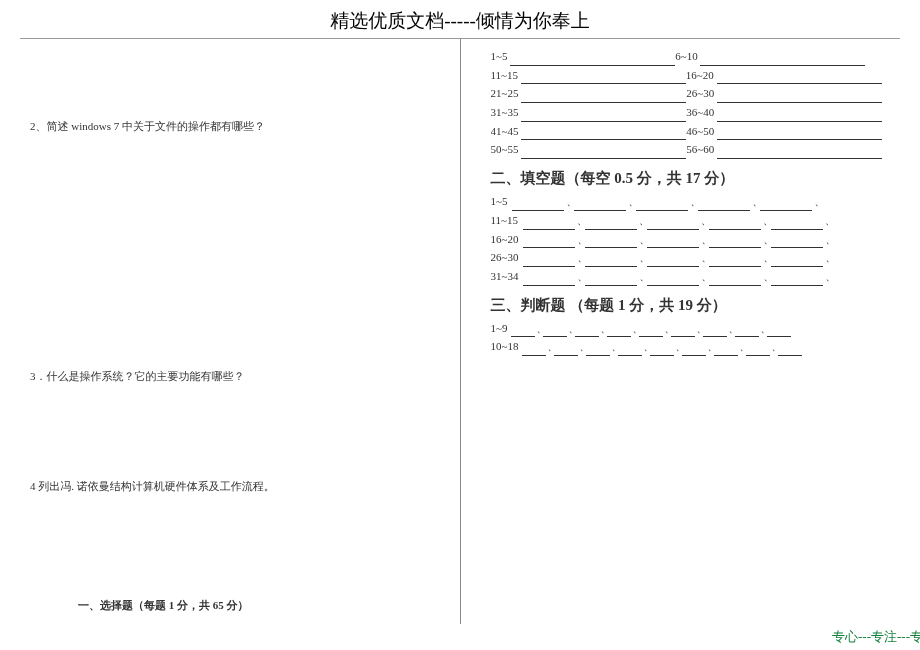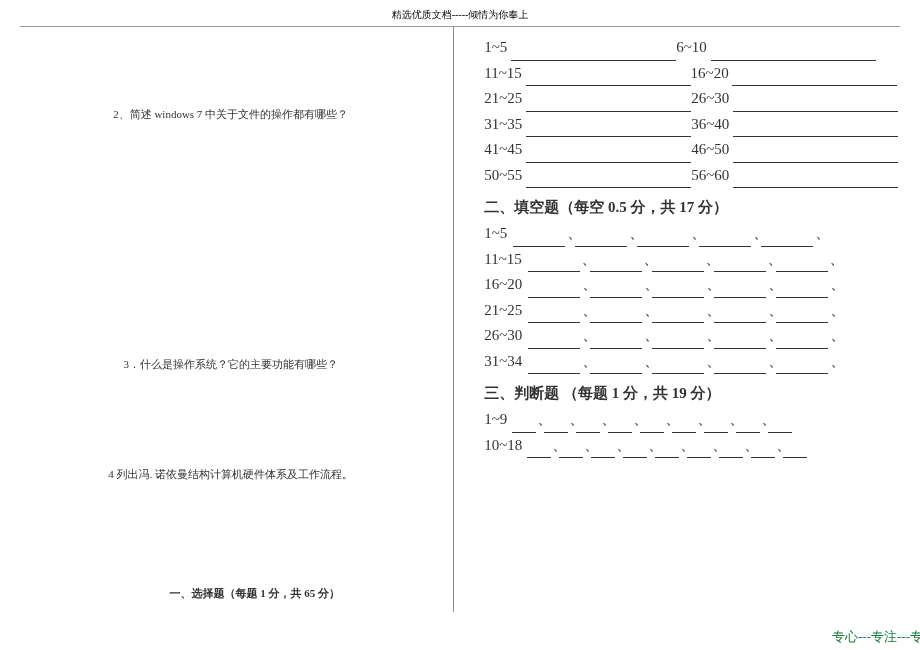--- a/index.html
+++ b/index.html
@@ -9,21 +9,21 @@
   height: 650px;
   background: #ffffff;
   font-family: "SimSun", "宋体", serif;
   font-size: 11px;
   color: #333333;
   position: relative;
   overflow: hidden;
 }
 .header {
   text-align: center;
-  font-size: 10px;
+  font-size: 19px;
   padding: 8px 0 2px 0;
   color: #000;
 }
 .footer {
   position: absolute;
   bottom: 4px;
   width: 100%;
   text-align: right;
   font-size: 13px;
   color: #15803d;
@@ -45,28 +45,27 @@
   box-sizing: border-box;
 }
 .divider {
   width: 1px;
   background: #888;
 }
 .q {
   margin-top: 22px;
   font-size: 11px;
   line-height: 1.8;
-  text-align: center;
 }
 .q2 { margin-top: 70px; }
 .q3 { margin-top: 230px; }
 .q4 { margin-top: 90px; }
 .sec1 { margin-top: 100px; font-weight: bold; margin-left: 48px; }
 .row {
-  font-size: 15px;
+  font-size: 11px;
   line-height: 1.7;
   white-space: nowrap;
   overflow: hidden;
 }
 .blank {
   display: inline-block;
   border-bottom: 1px solid #333;
   height: 11px;
   vertical-align: bottom;
 }
@@ -98,21 +97,20 @@
       <div class="row">1~5 <span class="blank b1"></span>6~10 <span class="blank b2"></span></div>
       <div class="row">11~15 <span class="blank b1"></span>16~20 <span class="blank b2"></span></div>
       <div class="row">21~25 <span class="blank b1"></span>26~30 <span class="blank b2"></span></div>
       <div class="row">31~35 <span class="blank b1"></span>36~40 <span class="blank b2"></span></div>
       <div class="row">41~45 <span class="blank b1"></span>46~50 <span class="blank b2"></span></div>
       <div class="row">50~55 <span class="blank b1"></span>56~60 <span class="blank b2"></span></div>
       <div class="sect">二、填空题（每空 0.5 分，共 17 分）</div>
       <div class="row">1~5 <span class="blank fb"></span><span class="sep">、</span><span class="blank fb"></span><span class="sep">、</span><span class="blank fb"></span><span class="sep">、</span><span class="blank fb"></span><span class="sep">、</span><span class="blank fb"></span><span class="sep">、</span></div>
       <div class="row">11~15 <span class="blank fb"></span><span class="sep">、</span><span class="blank fb"></span><span class="sep">、</span><span class="blank fb"></span><span class="sep">、</span><span class="blank fb"></span><span class="sep">、</span><span class="blank fb"></span><span class="sep">、</span></div>
       <div class="row">16~20 <span class="blank fb"></span><span class="sep">、</span><span class="blank fb"></span><span class="sep">、</span><span class="blank fb"></span><span class="sep">、</span><span class="blank fb"></span><span class="sep">、</span><span class="blank fb"></span><span class="sep">、</span></div>
-      <div class="row">21~25 <span class="blank fb"></span><span class="sep">、</span><span class="blank fb"></span><span class="sep">、</span><span class="blank fb"></span><span class="sep">、</span><span class="blank fb"></span><span class="sep">、</span><span class="blank fb"></span><span class="sep">、</span></div>
       <div class="row">26~30 <span class="blank fb"></span><span class="sep">、</span><span class="blank fb"></span><span class="sep">、</span><span class="blank fb"></span><span class="sep">、</span><span class="blank fb"></span><span class="sep">、</span><span class="blank fb"></span><span class="sep">、</span></div>
       <div class="row">31~34 <span class="blank fb"></span><span class="sep">、</span><span class="blank fb"></span><span class="sep">、</span><span class="blank fb"></span><span class="sep">、</span><span class="blank fb"></span><span class="sep">、</span><span class="blank fb"></span><span class="sep">、</span></div>
       <div class="sect">三、判断题 （每题 1 分，共 19 分）</div>
       <div class="row">1~9 <span class="blank jb"></span><span class="sep">、</span><span class="blank jb"></span><span class="sep">、</span><span class="blank jb"></span><span class="sep">、</span><span class="blank jb"></span><span class="sep">、</span><span class="blank jb"></span><span class="sep">、</span><span class="blank jb"></span><span class="sep">、</span><span class="blank jb"></span><span class="sep">、</span><span class="blank jb"></span><span class="sep">、</span><span class="blank jb"></span></div>
       <div class="row">10~18 <span class="blank jb"></span><span class="sep">、</span><span class="blank jb"></span><span class="sep">、</span><span class="blank jb"></span><span class="sep">、</span><span class="blank jb"></span><span class="sep">、</span><span class="blank jb"></span><span class="sep">、</span><span class="blank jb"></span><span class="sep">、</span><span class="blank jb"></span><span class="sep">、</span><span class="blank jb"></span><span class="sep">、</span><span class="blank jb"></span></div>
     </div>
 </div>
 
 <div class="footer">专心---专注---专业</div>
 

